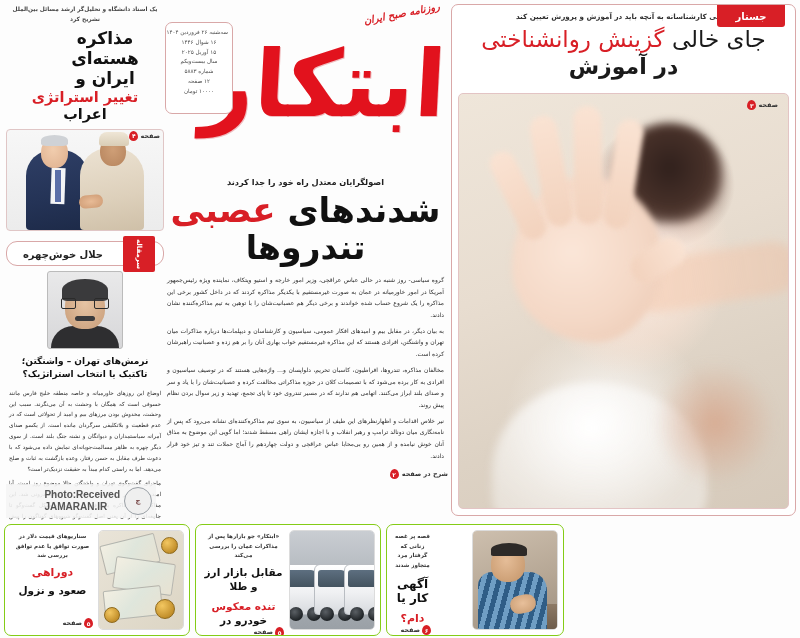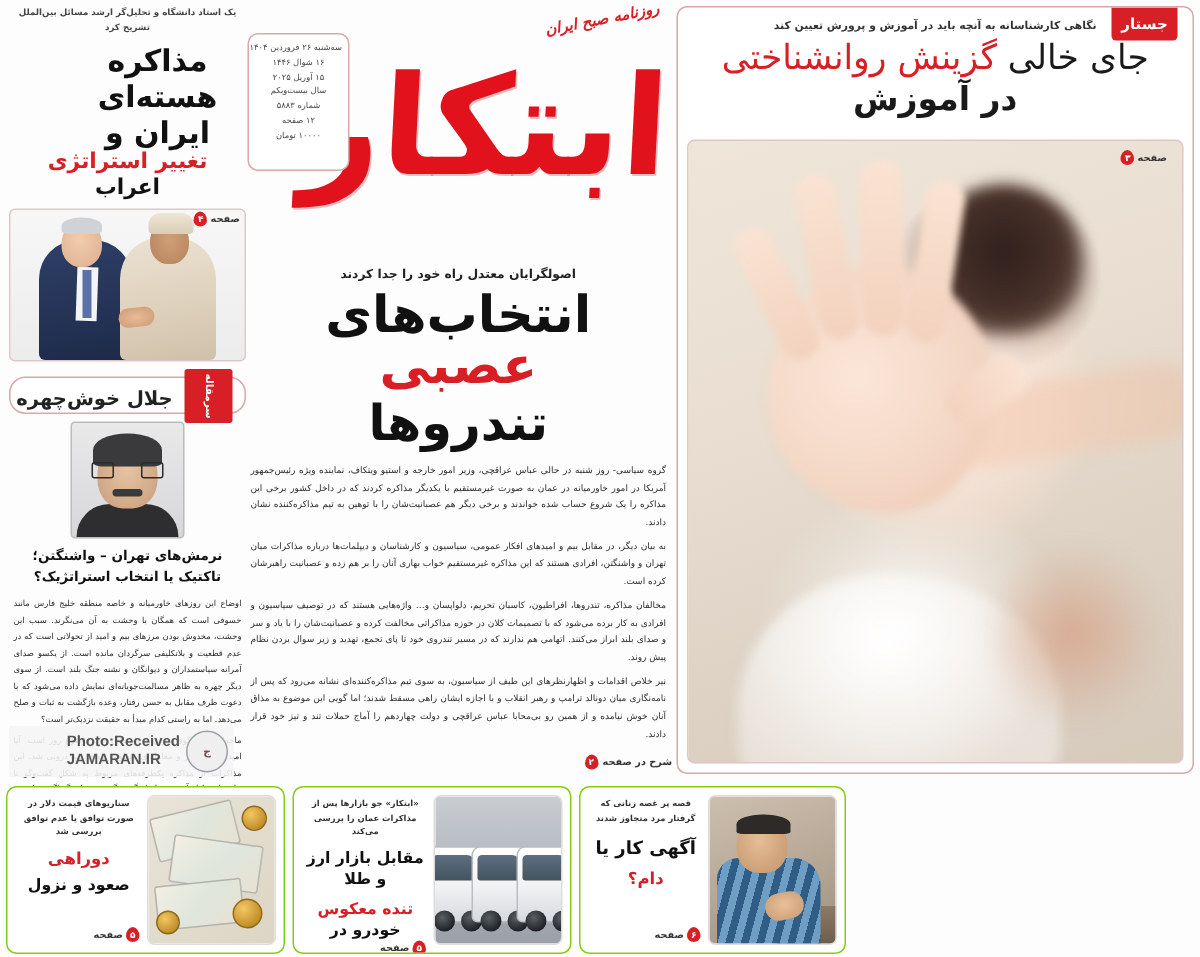--- a/index.html
+++ b/index.html
@@ -21,21 +21,21 @@
   .feature-panel {
     position: absolute; top: 4px; right: 4px;
     width: 345px; height: 512px;
     border: 1px solid #d9a8a8;
     border-radius: 7px;
     background: #fff;
     overflow: hidden;
   }
   .jostar-tab {
     position: absolute; top: 0px; right: 10px;
-    width: 44px; height: 22px;
+    width: 68px; height: 22px;
     background: #d81f26;
     color: #fff;
     font-size: 10px; font-weight: bold;
     display: flex; align-items: center; justify-content: center;
     border-bottom-left-radius: 3px; border-bottom-right-radius: 3px;
     letter-spacing: 1px;
     z-index: 5;
   }
   .feature-kicker {
     margin: 7px 12px 2px 12px;
@@ -181,21 +181,21 @@
   
   .left-col {
     position: absolute; top: 0px; left: 4px;
     width: 162px; height: 520px;
   }
   .left-kicker {
     font-size: 5.8px; color: #444; text-align: center; line-height: 1.7;
     font-weight: bold; padding: 5px 6px 2px 6px;
   }
   .left-headline { text-align: center; line-height: 1.2; padding: 1px 4px; }
-  .left-headline .lh1 { font-size: 20px; font-weight: bold; color: #111; margin-left: 40px; }
+  .left-headline .lh1 { font-size: 17px; font-weight: bold; color: #111; margin-left: 40px; }
   .left-headline .lh2 { font-size: 14.5px; font-weight: bold; color: #111; }
   .left-headline .lh2 .red { color: #d81f26; }
   .left-photo-wrap { position: relative; margin: 4px 2px 0 2px; }
   .left-photo {
     height: 102px;
     border: 1px solid #e0c6c6; border-radius: 4px;
     background: linear-gradient(180deg, #f7f7f7 0%, #ececec 100%);
     position: relative; overflow: hidden;
   }
   .suit-man {
@@ -255,21 +255,21 @@
     width: 32px; height: 36px;
     background: #d81f26; color: #fff;
     font-size: 7px; font-weight: bold;
     display: flex; align-items: center; justify-content: center;
     writing-mode: vertical-rl;
     border-radius: 2px;
     z-index: 4;
   }
   .edit-author {
     position: absolute; top: 7px; left: 0; right: 44px;
-    text-align: center; font-size: 13px; font-weight: bold; color: #222;
+    text-align: center; font-size: 10px; font-weight: bold; color: #222;
   }
   .edit-portrait {
     margin: 5px auto 0 auto;
     width: 76px; height: 78px;
     border: 1px solid #bbb; border-radius: 3px;
     background: linear-gradient(180deg, #e9e9ea 0%, #d7d7d9 100%);
     position: relative; overflow: hidden;
   }
   .p-head {
     position: absolute; left: 50%; transform: translateX(-50%); top: 12px;
@@ -321,21 +321,21 @@
   }
   .bcard {
     border: 1px solid #84cc16; border-radius: 7px;
     background: #fff;
     display: flex; flex-direction: row;
     padding: 5px;
     overflow: hidden;
   }
   .bcard.c1 { width: 186px; }
   .bcard.c2 { width: 186px; }
-  .bcard.c3 { width: 178px; }
+  .bcard.c3 { width: 178px; gap: 36px; }
   .bthumb {
     width: 86px; height: 100%;
     border: 1px solid #dcdcdc; border-radius: 5px;
     overflow: hidden; position: relative; flex-shrink: 0;
   }
   .btext { flex: 1; padding: 2px 5px 0 2px; display: flex; flex-direction: column; }
   .bkicker { font-size: 5.6px; color: #333; line-height: 1.7; text-align: center; font-weight: bold; }
   .bhead1 { font-size: 11px; font-weight: bold; color: #d81f26; text-align: center; margin-top: 5px; }
   .bhead1.dark { color: #111; }
   .bhead2 { font-size: 10.5px; font-weight: bold; color: #111; text-align: center; margin-top: 4px; line-height: 1.35; }
@@ -415,21 +415,21 @@
         <div>سال بیست‌ویکم</div>
         <div>شماره ۵۸۸۳</div>
         <div>۱۲ صفحه</div>
         <div>۱۰۰۰۰ تومان</div>
       </div>
     </div>
 
     <div class="lead-kicker">اصولگرایان معتدل راه خود را جدا کردند</div>
     <div class="lead-headline">
       <div class="hl1">
-        <span>انتخاب‌های </span><span class="red">عصبی</span>
+        <span>شدند‌های </span><span class="red">عصبی</span>
       </div>
       <div class="hl2">تندروها</div>
     </div>
     <div class="lead-body">
       <p>گروه سیاسی- روز شنبه در حالی عباس عراقچی، وزیر امور خارجه و استیو ویتکاف، نماینده ویژه رئیس‌جمهور آمریکا در امور خاورمیانه در عمان به صورت غیرمستقیم با یکدیگر مذاکره کردند که در داخل کشور برخی این مذاکره را یک شروع حساب شده خواندند و برخی دیگر هم عصبانیت‌شان را با توهین به تیم مذاکره‌کننده نشان دادند.</p>
       <p>به بیان دیگر، در مقابل بیم و امیدهای افکار عمومی، سیاسیون و کارشناسان و دیپلمات‌ها درباره مذاکرات میان تهران و واشنگتن، افرادی هستند که این مذاکره غیرمستقیم خواب بهاری آنان را بر هم زده و عصبانیت راهبرشان کرده است.</p>
       <p>مخالفان مذاکره، تندروها، افراطیون، کاسبان تحریم، دلواپسان و… واژه‌هایی هستند که در توصیف سیاسیون و افرادی به کار برده می‌شود که با تصمیمات کلان در حوزه مذاکراتی مخالفت کرده و عصبانیت‌شان را با یاد و سر و صدای بلند ابراز می‌کنند. اتهامی هم ندارند که در مسیر تندروی خود تا پای تجمع، تهدید و زیر سوال بردن نظام پیش روند.</p>
       <p>نیر خلاص اقدامات و اظهارنظرهای این طیف از سیاسیون، به سوی تیم مذاکره‌کننده‌ای نشانه می‌رود که پس از نامه‌نگاری میان دونالد ترامپ و رهبر انقلاب و با اجازه ایشان راهی مسقط شدند؛ اما گویی این موضوع به مذاق آنان خوش نیامده و از همین رو بی‌محابا عباس عراقچی و دولت چهاردهم را آماج حملات تند و تیز خود قرار دادند.</p>
     </div>
     <div class="lead-more">

